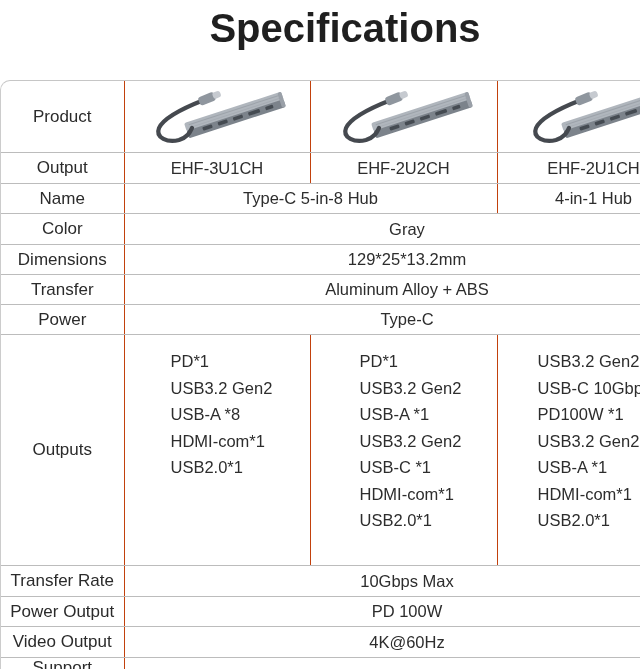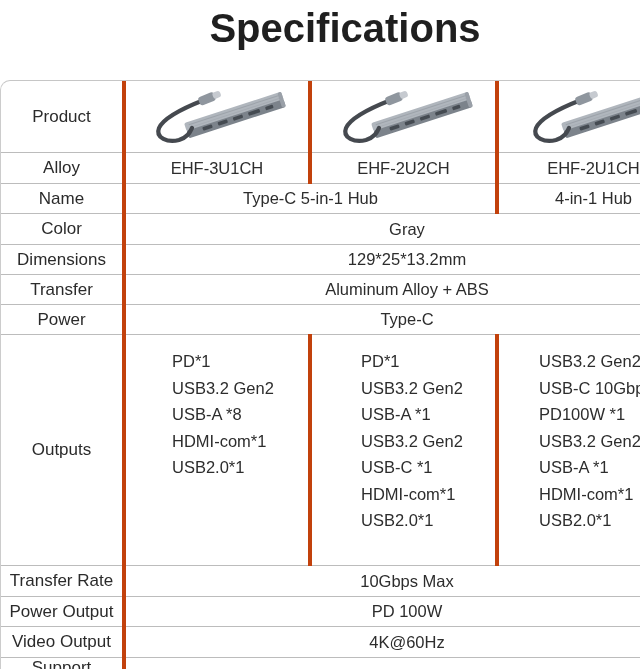--- a/index.html
+++ b/index.html
@@ -34,21 +34,21 @@
     border-left: 1px solid #cccccc;
     border-top-left-radius: 10px;
     box-sizing: border-box;
   }
   table.spec {
     border-collapse: collapse;
     table-layout: fixed;
     width: 689px;
   }
   td {
-    border-right: 4px solid #c2410c;
+    border-right: 1px solid #c2410c;
     border-bottom: 1px solid #bcbcbc;
     font-size: 16.5px;
     text-align: center;
     vertical-align: middle;
     padding: 0;
     overflow: hidden;
   }
   col.c-label { width: 123px; }
   col.c-p1 { width: 186px; }
   col.c-p2 { width: 187px; }
@@ -170,29 +170,29 @@
     <g transform="rotate(-22 68 12)">
       <rect x="56" y="8" width="17" height="9" rx="3" fill="#8f969e"></rect>
       <rect x="71" y="9.2" width="8" height="6.6" rx="2.5" fill="#c6cad0"></rect>
     </g>
   </svg>
 </div>
             </td>
       </tr>
 
       <tr class="r-model">
-        <td class="lbl">Alloy</td>
+        <td class="lbl">Output</td>
         <td>EHF-3U1CH</td>
         <td>EHF-2U2CH</td>
         <td>EHF-2U1CH</td>
       </tr>
 
       <tr class="r-name">
         <td class="lbl">Name</td>
-        <td colspan="2">Type-C 5-in-1 Hub</td>
+        <td colspan="2">Type-C 5-in-8 Hub</td>
         <td>4-in-1 Hub</td>
       </tr>
 
       <tr class="r-color">
         <td class="lbl">Color</td>
         <td colspan="3">Gray</td>
       </tr>
 
       <tr class="r-dimensions">
         <td class="lbl">Dimensions</td>

